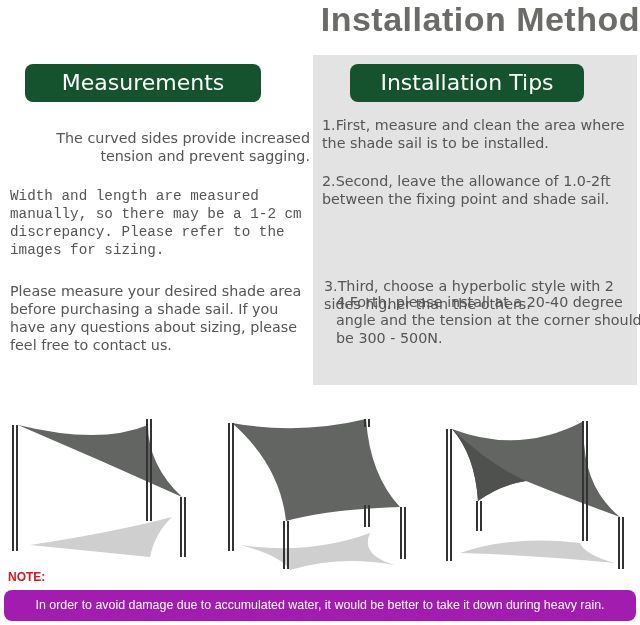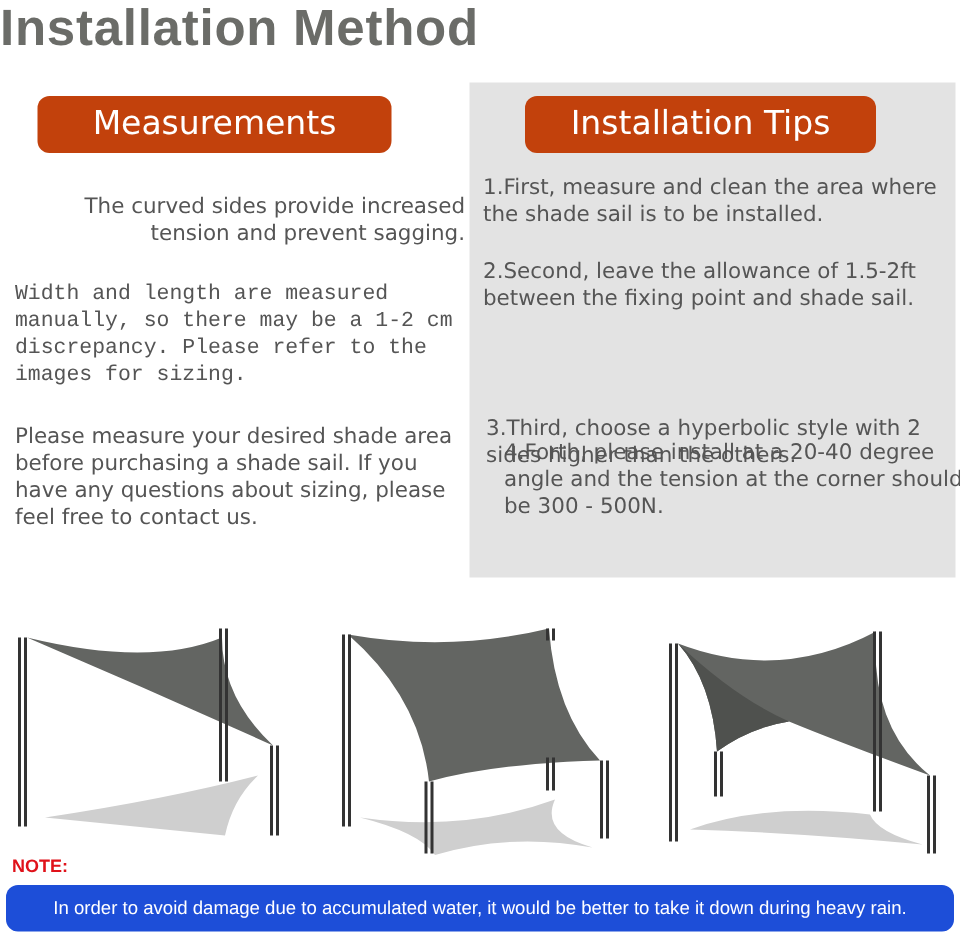--- a/index.html
+++ b/index.html
@@ -1,30 +1,30 @@
 <!DOCTYPE html>
 <html><head>
 <meta charset="utf-8">
 <style>
   html, body { margin: 0; padding: 0; }
   body {
     width: 640px; height: 625px; background: #ffffff; position: relative; overflow: hidden;
     font-family: "DejaVu Sans", "Liberation Sans", sans-serif;
   }
   .title {
-    position: absolute; left: 0; top: 0; width: 640px; text-align: left;
+    position: absolute; left: 0; top: 0; width: 640px; text-align: right;
     font-family: "Liberation Sans", sans-serif; font-weight: bold; font-size: 34px;
     color: #6b6c68; line-height: 38px; letter-spacing: 0.5px;
   }
   .tips-panel {
     position: absolute; left: 313px; top: 55px; width: 324px; height: 330px;
     background: #e3e3e3;
   }
   .pill {
-    position: absolute; background: #c2410c; color: #ffffff; border-radius: 8px;
+    position: absolute; background: #14532d; color: #ffffff; border-radius: 8px;
     text-align: center; font-size: 22px; line-height: 38px; height: 38px;
     font-family: "DejaVu Sans", sans-serif;
   }
   .pill-measure { left: 25px; top: 64px; width: 236px; }
   .pill-tips { left: 350px; top: 64px; width: 234px; }
   .para {
     position: absolute; font-size: 14.3px; line-height: 18px; color: #555555;
     font-family: "DejaVu Sans", sans-serif;
   }
   .m1 { left: 10px; top: 129px; width: 300px; text-align: right; }
@@ -35,41 +35,41 @@
   .t3 { left: 324px; top: 241px; width: 316px; margin-top: 36px; }
   .t4 { left: 336px; top: 293px; width: 316px; }
   .illus { position: absolute; top: 405px; width: 220px; height: 165px; }
   .illus svg { width: 220px; height: 165px; display: block; }
   .note-label {
     position: absolute; left: 8px; top: 568px; color: #e0121a; font-size: 12px;
     font-weight: bold; font-family: "Liberation Sans", sans-serif; line-height: 18px;
   }
   .note-banner {
     position: absolute; left: 4px; top: 590px; width: 632px; height: 31px;
-    background: #1d4ed8; border-radius: 8px; color: #ffffff;
+    background: #a21caf; border-radius: 8px; color: #ffffff;
     font-size: 12.4px; line-height: 31px; text-align: center;
     font-family: "Liberation Sans", sans-serif;
   }
 </style>
 </head>
 <body>
 
 <div class="title">Installation Method</div>
 
 <div class="tips-panel"></div>
 
 <div class="pill pill-measure">Measurements</div>
 <div class="pill pill-tips">Installation Tips</div>
 
 <div class="para m1">The curved sides provide increased tension and prevent sagging.</div>
 <div class="para m2">Width and length are measured manually, so there may be a 1-2 cm discrepancy. Please refer to the images for sizing.</div>
 <div class="para m3">Please measure your desired shade area before purchasing a shade sail. If you have any questions about sizing, please feel free to contact us.</div>
 
 <div class="para t1">1.First, measure and clean the area where the shade sail is to be installed.</div>
-<div class="para t2">2.Second, leave the allowance of 1.5-2ft between the fixing point and shade sail.</div>
+<div class="para t2">2.Second, leave the allowance of 1.0-2ft between the fixing point and shade sail.</div>
 <div class="para t3">3.Third, choose a hyperbolic style with 2 sides higher than the others.</div>
 <div class="para t4">4.Forth, please install at a 20-40 degree angle and the tension at the corner should be 300 - 500N.</div>
 
 <div class="illus" style="left:0px;">
   <svg viewBox="0 0 220 165">
     <path d="M30 140 Q110 128 172 112 Q155 128 150 152 Q90 146 30 140 Z" fill="#cfcfcf"></path>
     <path d="M18 20 Q100 40 148 20 Q148 60 182 92 Q100 55 18 20 Z" fill="#636562"></path>
     <rect x="12" y="20" width="2" height="126" fill="#333"></rect>
     <rect x="16" y="20" width="2" height="126" fill="#333"></rect>
     <rect x="146" y="14" width="2" height="102" fill="#333"></rect>

